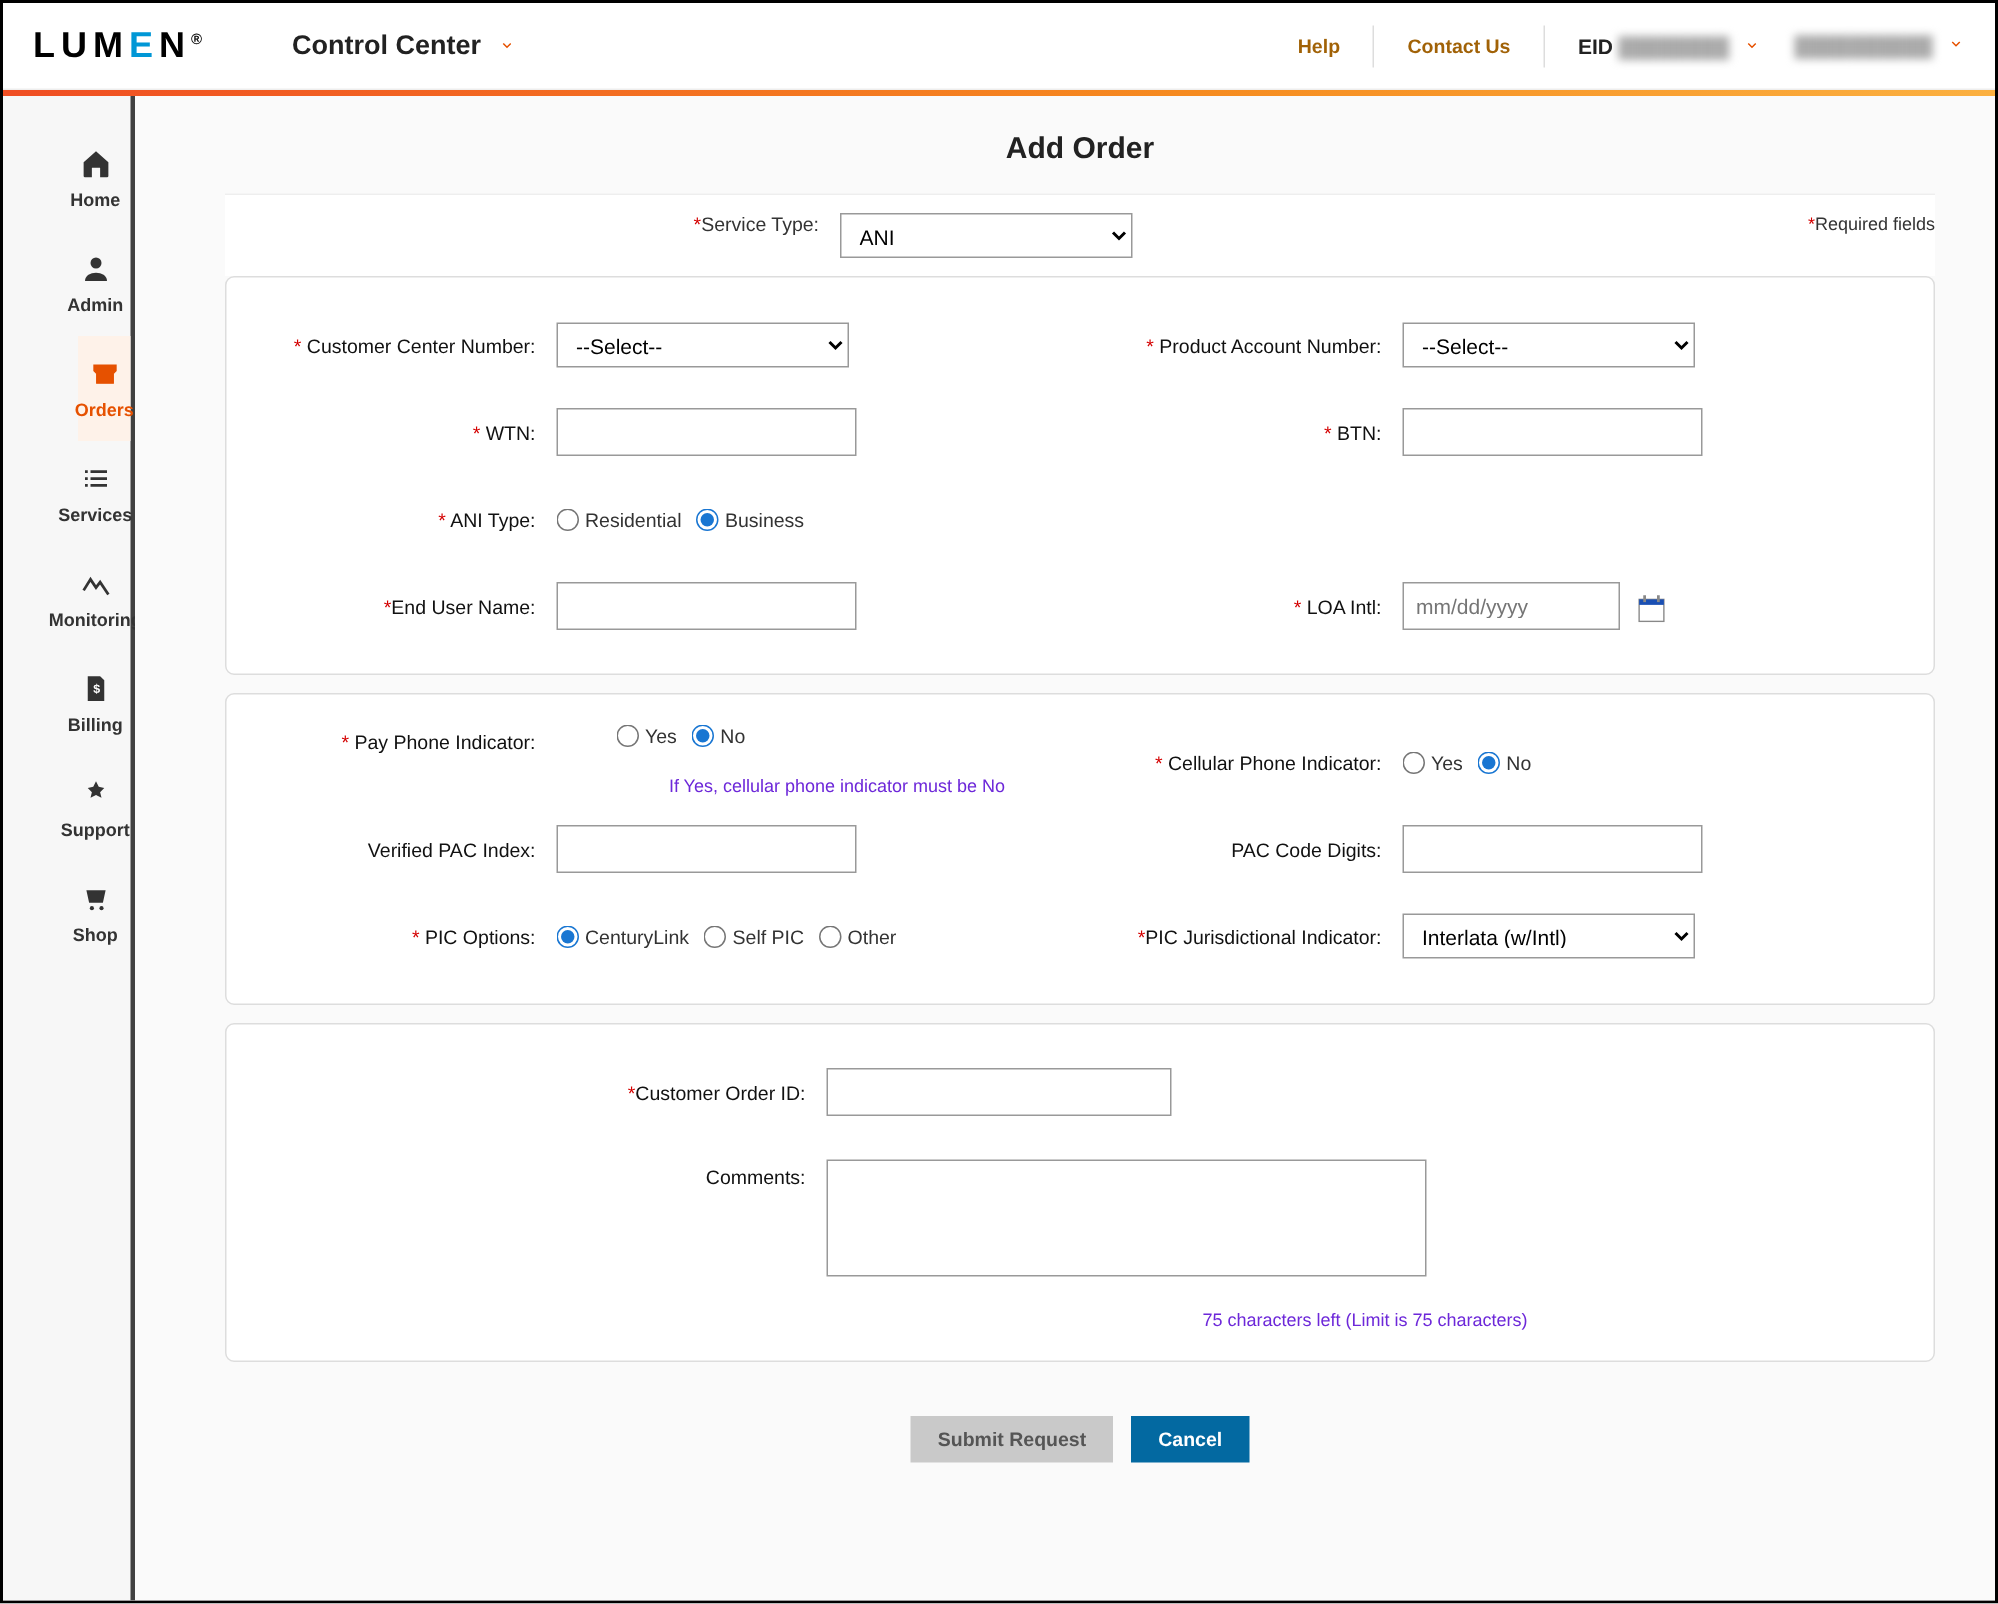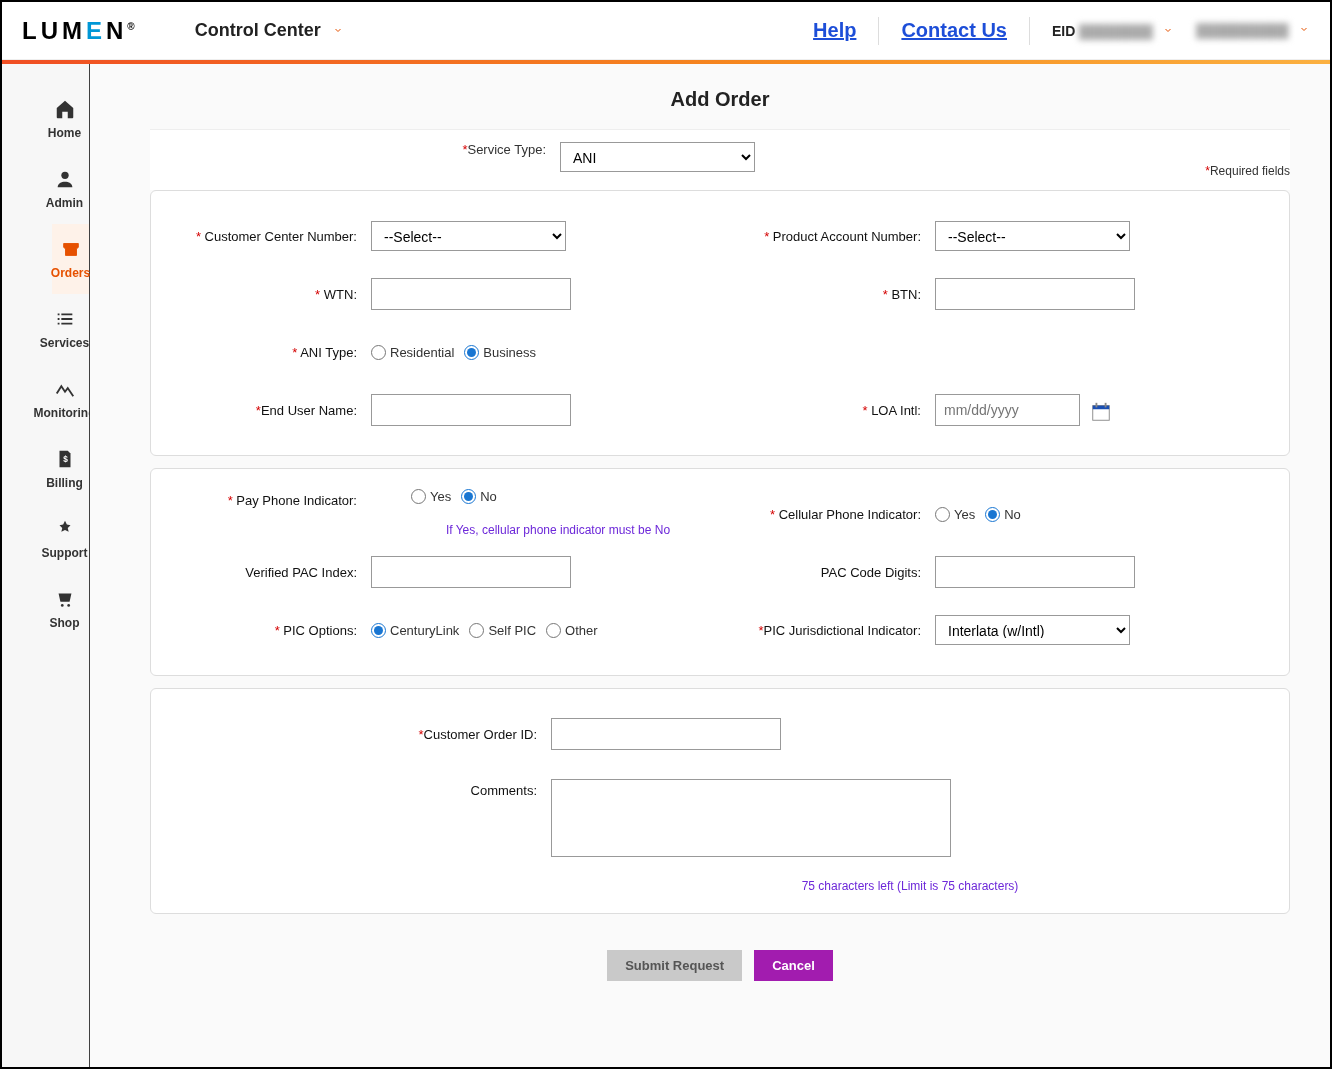--- a/index.html
+++ b/index.html
@@ -8,40 +8,40 @@
 
 
 .topbar { height: 58px; display: flex; align-items: center; padding: 0 20px; border-bottom: 1px solid #eee; }
 .logo { font-family: Arial; font-size: 24px; letter-spacing: 4px; font-weight: 700; color: #000; }
 .logo .dash { color: #0097d6; }
 .reg { font-size: 10px; vertical-align: super; letter-spacing: 0; }
 .app-title { margin-left: 60px; font-weight: 700; font-size: 18px; color: #222; }
 .chev-down { display: inline-block; margin-left: 6px; }
 .chev-down svg { width: 12px; height: 12px; }
 .topbar-right { margin-left: auto; display: flex; align-items: center; gap: 22px; }
-.link-help, .link-contact { color: #1d4ed8; font-weight: 700; text-decoration: underline; font-size: 20px; }
+.link-help, .link-contact { color: #a16207; font-weight: 700; font-size: 13px; }
 .vdivider { width: 1px; height: 28px; background: #ddd; }
 .eid { font-weight: 700; font-size: 14px; color: #222; }
 .blur { color: #aaa; filter: blur(3px); }
 .gradient-bar { height: 4px; background: linear-gradient(to right, #f04e23 0%, #f68b1f 60%, #fbb040 100%); }
 
 
 .body-row { display: flex; height: calc(100% - 62px); }
-.sidebar { width: 88px; background: #f7f7f7; border-right: 1px solid #404040; padding-top: 20px; padding-left: 38px; }
+.sidebar { width: 88px; background: #f7f7f7; border-right: 3px solid #404040; padding-top: 20px; padding-left: 38px; }
 .nav-item { display: flex; flex-direction: column; align-items: center; gap: 6px; padding: 14px 0; font-size: 12px; font-weight: 700; color: #333; cursor: pointer; }
 .nav-item.active { background: #fef2e9; color: #e65100; margin-left: 12px; }
 .nav-item svg { width: 22px; height: 22px; }
 .nav-item.active svg { fill: #e65100; stroke: #e65100; }
 
 .main { flex: 1; background: #fafafa; padding: 24px 40px 0 60px; overflow: auto; }
 .page-title { font-size: 20px; font-weight: 700; color: #222; margin-bottom: 18px; text-align: center; }
 
 .panel { background: #fff; border: 1px solid #ddd; border-radius: 6px; padding: 20px 20px; margin-bottom: 12px; }
 .panel-top { background: #fff; padding: 12px 0; border-top: 1px solid #eee; display: flex; align-items: flex-start; }
-.req-note { margin-left: auto; font-size: 12px; margin-top: 22px; }
+.req-note { margin-left: auto; font-size: 12px; }
 .req-star { color: #d40000; }
 
 .form-grid { display: grid; grid-template-columns: 1fr 1fr; gap: 8px 30px; }
 .form-row { display: flex; align-items: center; min-height: 50px; }
 .label { width: 200px; text-align: right; padding-right: 14px; font-size: 13px; color: #111; }
 .field { flex: 1; }
 
 select, input[type="text"], textarea {
   border: 1px solid #999; padding: 6px 8px; font-size: 14px; font-family: inherit; background: #fff;
 }
@@ -53,21 +53,21 @@
 textarea { width: 400px; height: 78px; resize: none; }
 .hint { font-size: 12px; color: #6d28d9; margin-top: 19px; text-align: center; }
 
 .radio-group { display: flex; align-items: center; gap: 10px; }
 .radio-opt { display: flex; align-items: center; gap: 4px; font-size: 13px; }
 input[type="radio"] { width: 15px; height: 15px; accent-color: #1976d2; }
 
 .center-row { display: flex; justify-content: center; gap: 12px; padding: 24px 0 40px; }
 .btn { padding: 8px 18px; font-size: 13px; font-weight: 700; border: none; cursor: pointer; }
 .btn-submit { background: #c9c9c9; color: #555; }
-.btn-cancel { background: #a21caf; color: #fff; }
+.btn-cancel { background: #0369a1; color: #fff; }
 
 .section3 .label { width: 380px; }
 </style>
 </head>
 <body>
 
 <div class="frame">
 
   <div class="topbar">
     <span class="logo">

